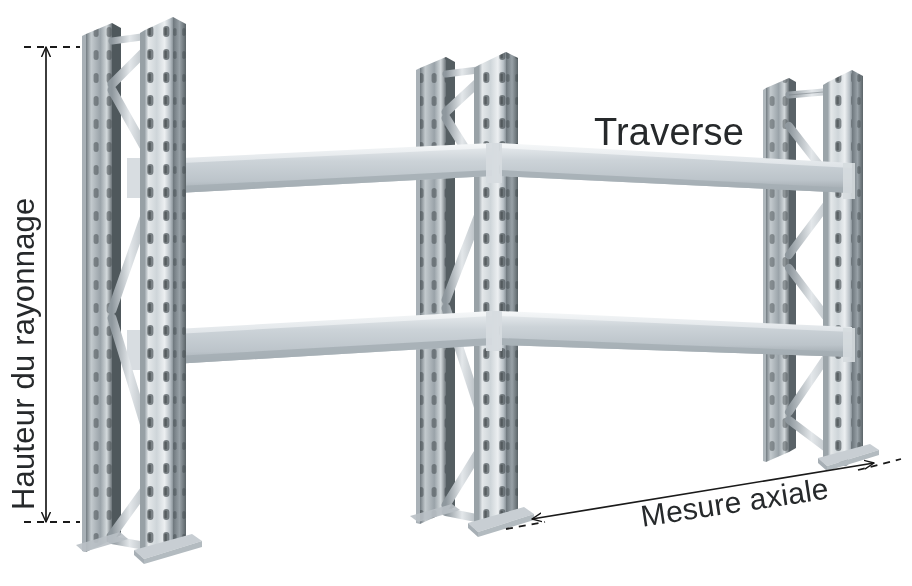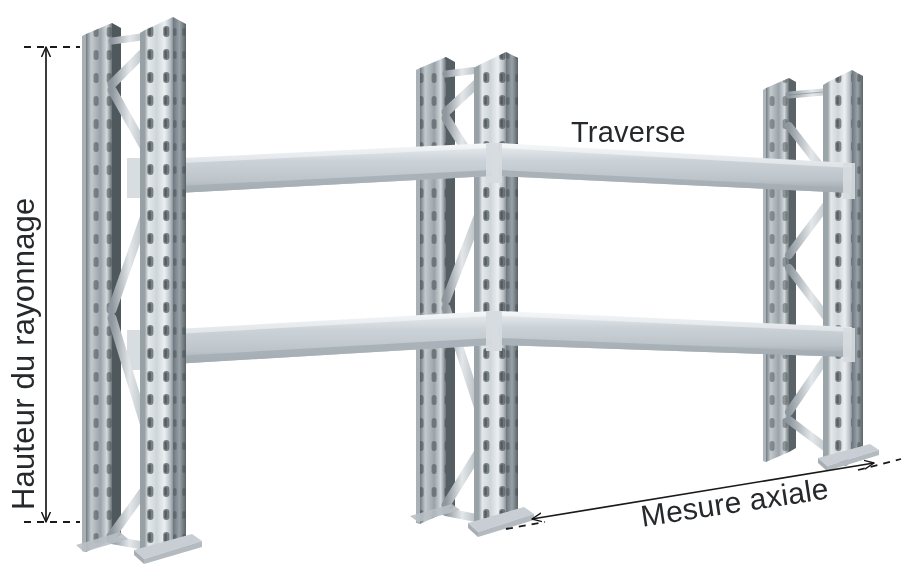--- a/index.html
+++ b/index.html
@@ -37,23 +37,23 @@
     left: 0px;
     top: 0px;
     width: 586px;
     height: 44px;
     transform-origin: 0 0;
     transform: rotate(-90deg) translate(-510px, 2px);
     font-size: 31px;
     line-height: 44px;
   }
   #label-traverse {
-    left: 571px;
+    left: 594px;
     top: 112px;
-    font-size: 29px;
+    font-size: 38px;
     line-height: 40px;
   }
   #label-mesure {
     left: 638px;
     top: 497px;
     font-size: 30px;
     line-height: 40px;
     transform-origin: 0 0;
     transform: rotate(-8.6deg);
   }

